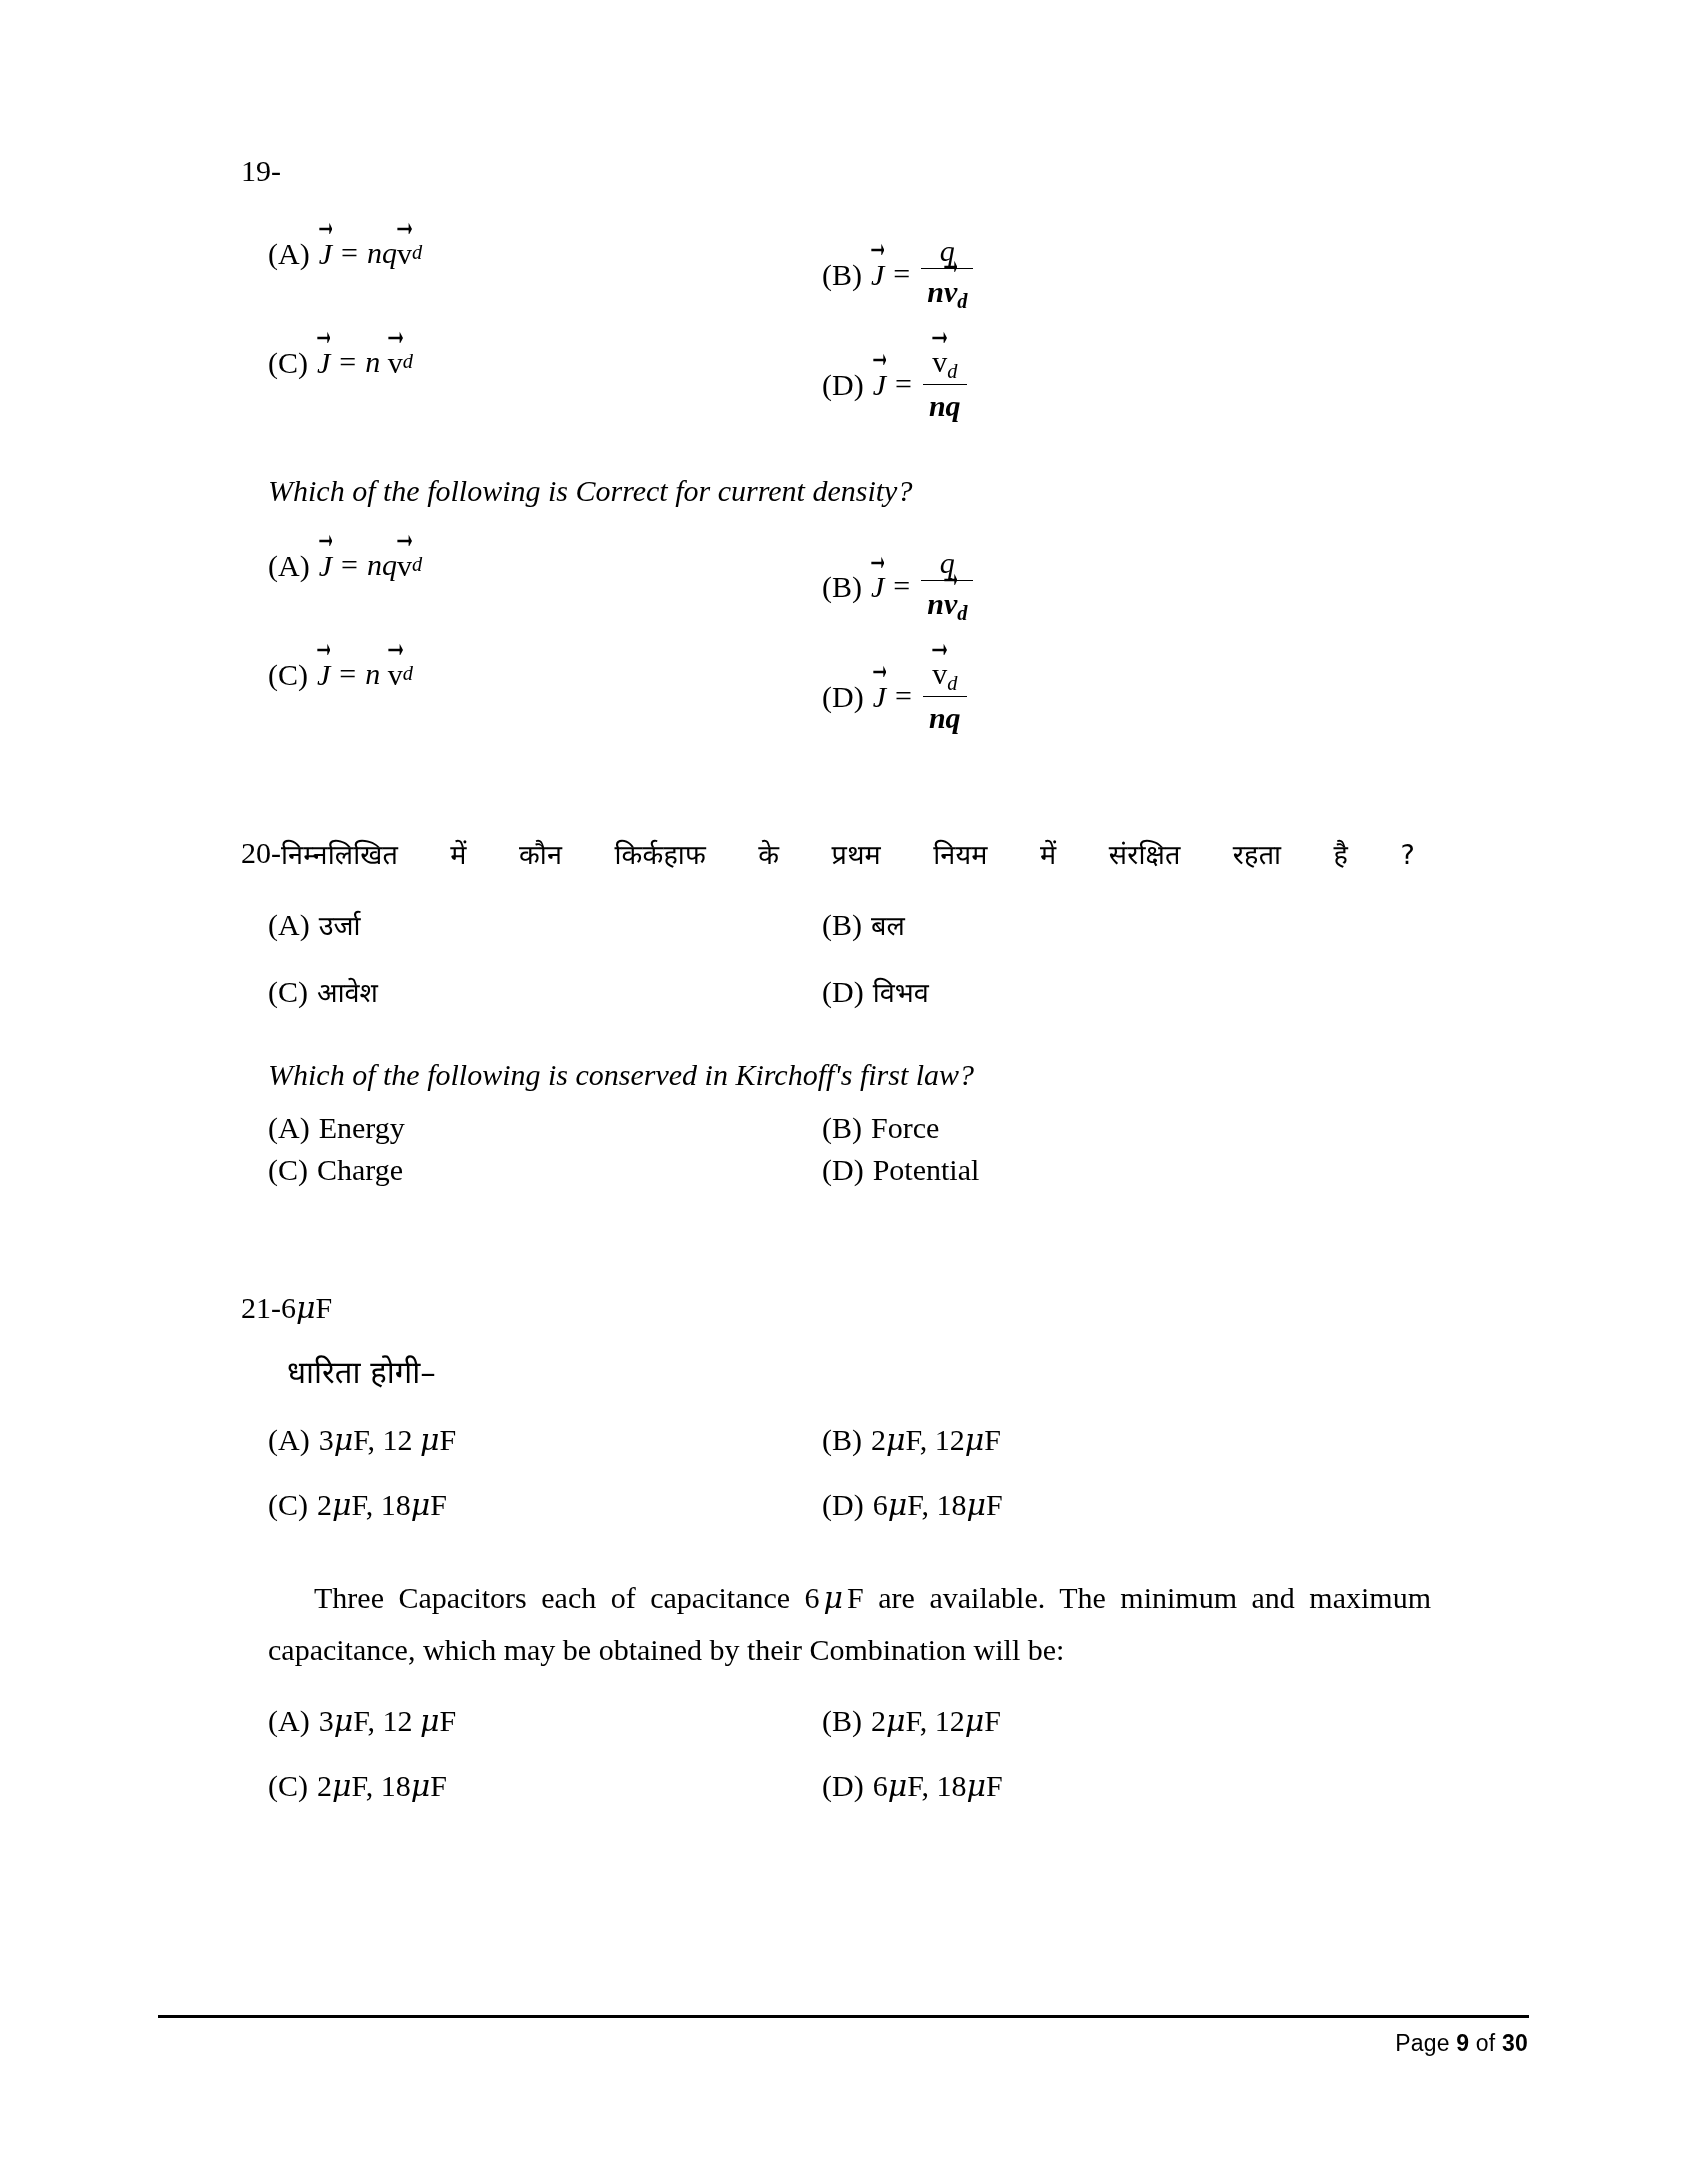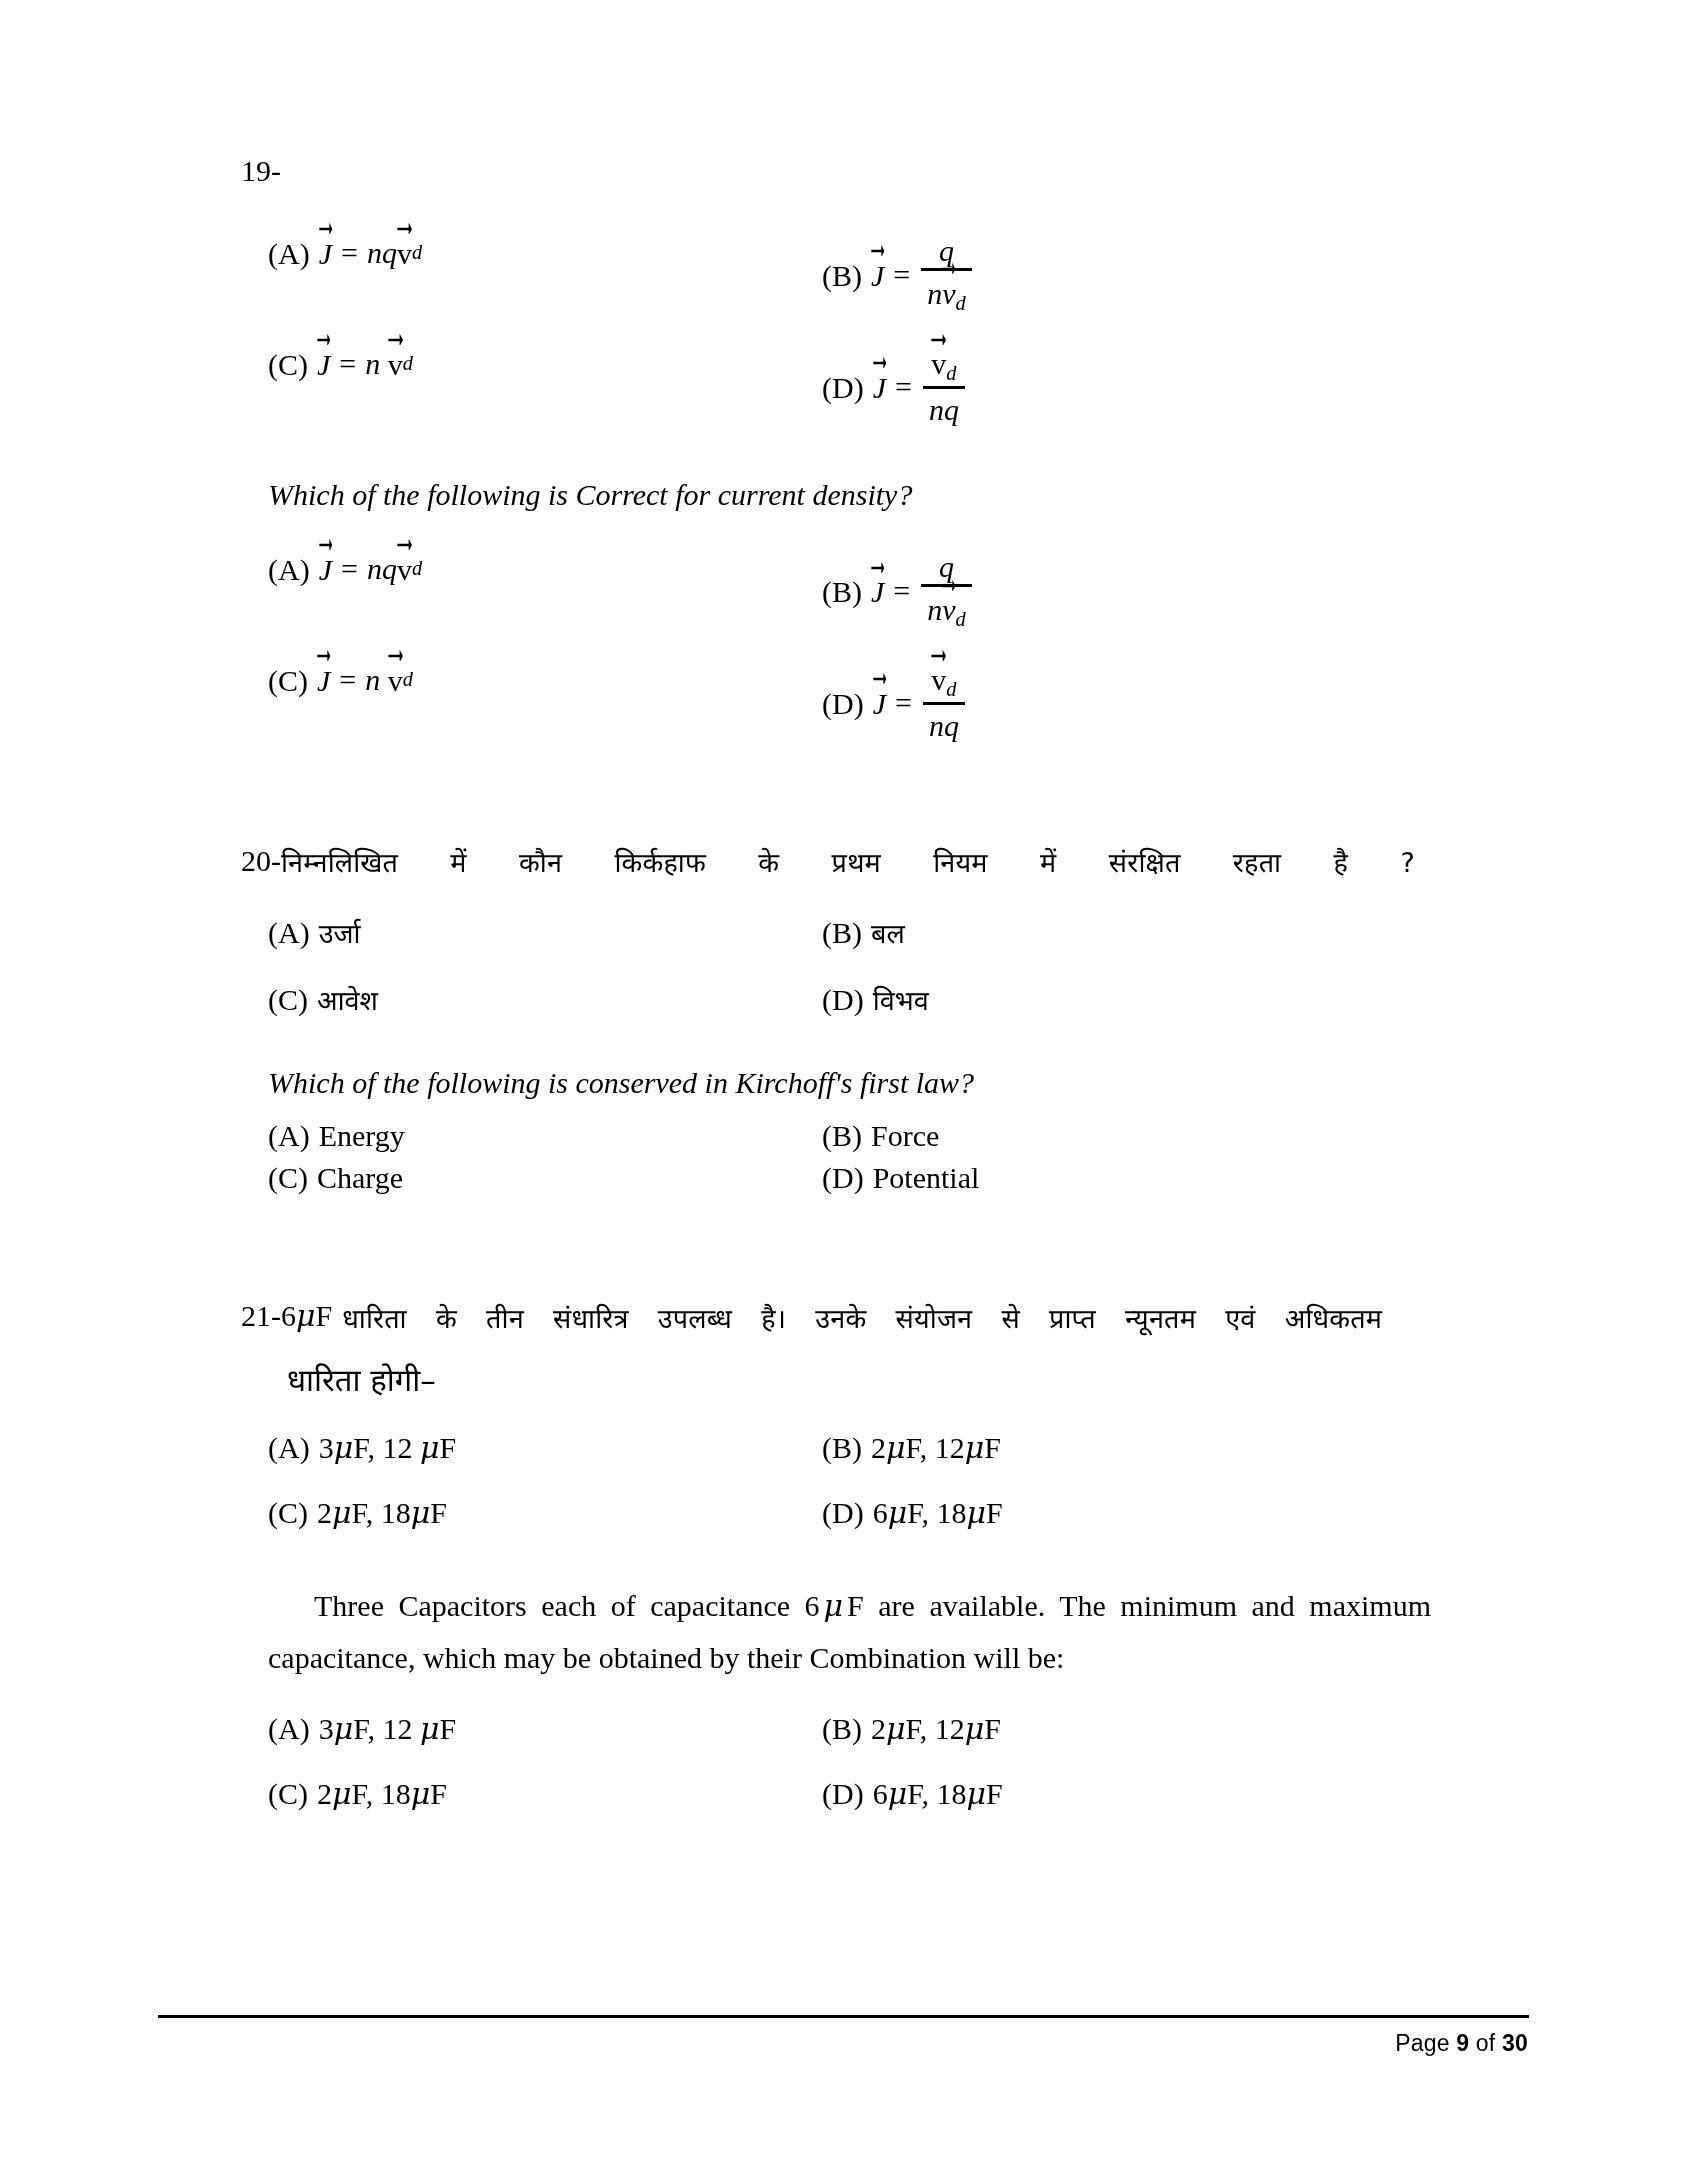--- a/index.html
+++ b/index.html
@@ -156,22 +156,23 @@
     align-items: center;
     vertical-align: middle;
     margin: 0 2px;
   }
   .frac .num {
     padding: 0 6px 2px 6px;
     line-height: 1.05;
   }
   .frac .den {
     padding: 4px 6px 0 6px;
-    border-top: 3px solid #000000;
+    border-top: 1px solid #000000;
     line-height: 1.15;
+    font-weight: bold;
   }
 
   
   .footer-rule {
     position: absolute;
     left: 158px;
     top: 2015px;
     width: 1371px;
     border-top: 3px solid #000;
   }
@@ -450,21 +451,20 @@
 
     <div style="height:99px"></div>
 
     <div class="question-block">
 
       <div class="q-stem">
         <span class="q-num">21-</span>
         <span style="font-size:30px">6</span>
           <span class="mu" style="font-size:30px">μ</span>
           <span style="font-size:30px;margin-right:10px">F</span>
-        <span class="q-text-hi spread" style="width:1040px">धारिता के तीन संधारित्र उपलब्ध है। उनके संयोजन से प्राप्त न्यूनतम एवं अधिकतम</span>
       </div>
 
       <div class="q-cont-line">धारिता होगी–</div>
 
       <div style="height:30px"></div>
 
       <div class="options">
         <div class="opt-row">
           <div class="opt opt-a">
             <span class="opt-label">(A)</span>

